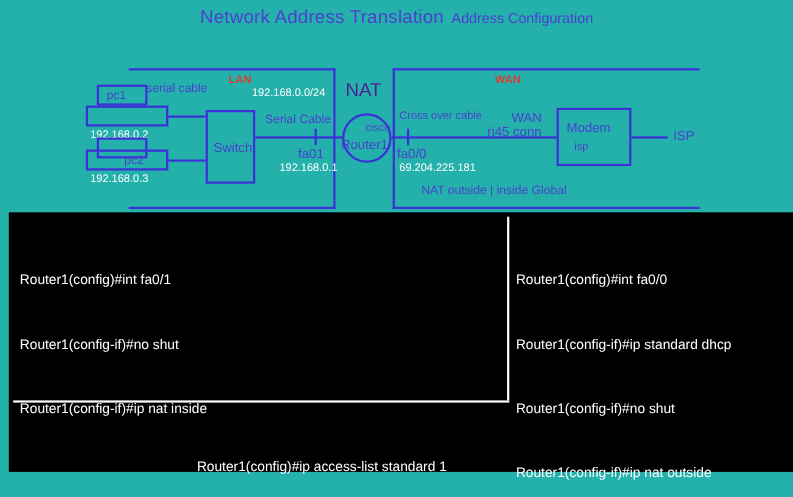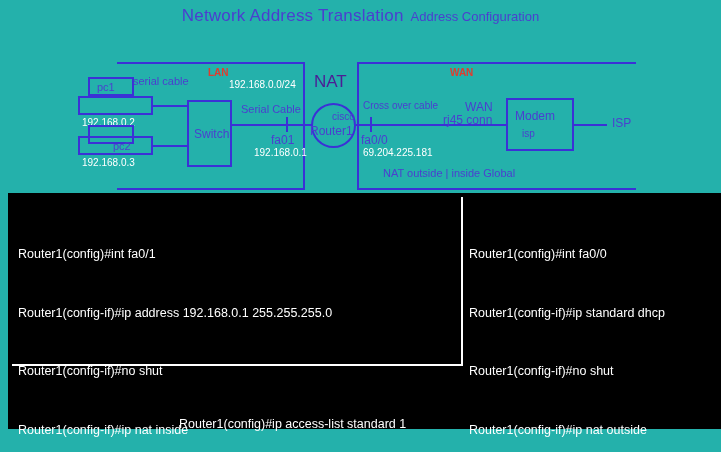--- a/index.html
+++ b/index.html
@@ -189,21 +189,20 @@
     <div class="lbl" style="left:612px; top:105px; font-size:12px;">ISP</div>
   </div>
 
   <div id="terminal">
 
     <div class="divider" style="left:453px; top:4px; width:2px; height:167px;"></div>
     <div class="divider" style="left:4px; top:171px; width:451px; height:2px;"></div>
 
     <div class="term-block" id="term-left">
       <span class="term-line">Router1(config)#int fa0/1</span>
-      <span class="term-line">Router1(config-if)#ip address 192.168.0.1 255.255.255.0</span>
       <span class="term-line">Router1(config-if)#no shut</span>
       <span class="term-line">Router1(config-if)#ip nat inside</span>
       
       
       
       
     </div>
 
     <div class="term-block" id="term-right">
       <span class="term-line">Router1(config)#int fa0/0</span>

